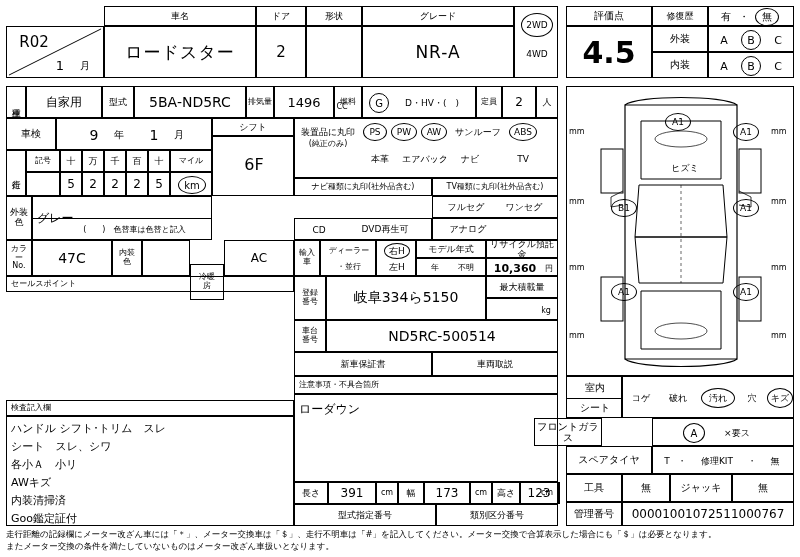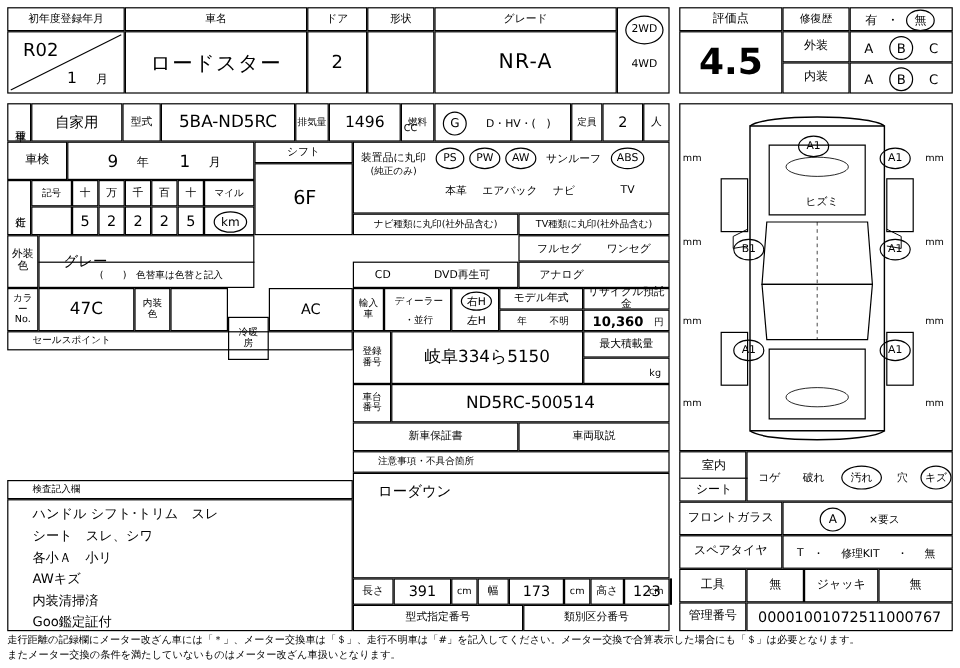--- a/index.html
+++ b/index.html
@@ -8,33 +8,32 @@
   .bx{position:absolute;box-sizing:border-box;}
   .b{border:1px solid #000;}
   .lbl{font-size:9px;display:flex;align-items:center;justify-content:center;text-align:center;line-height:1.15;}
   .vl{font-size:13px;display:flex;align-items:center;justify-content:center;}
   .big{font-size:17px;letter-spacing:1px;}
   .v9{font-size:9px;}
   .v8{font-size:8px;}
   .v10{font-size:10px;}
   .v11{font-size:11px;}
   .v12{font-size:12px;}
-  .left{justify-content:flex-start;padding-left:20px;}
+  .left{justify-content:flex-start;padding-left:4px;}
   .circ{border:1.5px solid #000;border-radius:50%;display:flex;align-items:center;justify-content:center;}
   .vert{writing-mode:vertical-rl;text-orientation:upright;}
   .diag{position:absolute;left:0;top:0;width:100%;height:100%;}
   .foot{font-size:8.5px;line-height:1.45;}
   .ctr{display:flex;align-items:center;justify-content:center;}
 </style>
 </head>
 <body>
 
 <div id="sheet">
 
-  <div class="bx b lbl" style="left:6px;top:6px;width:98px;height:20px;">初年度登録年月</div>
   <div class="bx b" style="left:6px;top:26px;width:98px;height:52px;">
     <svg class="diag" viewBox="0 0 98 52" preserveAspectRatio="none">
         <line x1="2" y1="50" x2="96" y2="2" stroke="#000" stroke-width="1"></line>
       </svg>
     <div class="bx ctr" style="left:4px;top:4px;width:46px;height:22px;font-size:15px;">R02</div>
     <div class="bx ctr" style="left:40px;top:28px;width:26px;height:20px;font-size:13px;">1</div>
     <div class="bx ctr" style="left:68px;top:30px;width:20px;height:18px;font-size:10px;">月</div>
   </div>
 
   <div class="bx b lbl" style="left:104px;top:6px;width:152px;height:20px;">車名</div>
@@ -296,21 +295,21 @@
     <div class="bx ctr v10" style="left:0;top:21px;width:56px;height:18px;border-top:1px solid #000;">シート</div>
   </div>
   <div class="bx b" style="left:622px;top:376px;width:172px;height:42px;">
     <div class="bx ctr v9" style="left:2px;top:12px;width:32px;height:18px;">コゲ</div>
     <div class="bx ctr v9" style="left:38px;top:12px;width:34px;height:18px;">破れ</div>
     <div class="bx circ ctr v9" style="left:78px;top:11px;width:34px;height:20px;">汚れ</div>
     <div class="bx ctr v9" style="left:118px;top:12px;width:22px;height:18px;">穴</div>
     <div class="bx circ ctr v9" style="left:144px;top:11px;width:26px;height:20px;">キズ</div>
   </div>
 
-  <div class="bx b lbl v10" style="left:566px;top:418px;width:86px;height:28px;">フロントガラス</div>
+  <div class="bx b lbl v10" style="left:534px;top:418px;width:68px;height:28px;">フロントガラス</div>
   <div class="bx b" style="left:652px;top:418px;width:142px;height:28px;">
     <div class="bx circ ctr v10" style="left:30px;top:4px;width:22px;height:20px;">A</div>
     <div class="bx ctr v9" style="left:60px;top:5px;width:48px;height:18px;text-align:right;">×要ス</div>
   </div>
 
   <div class="bx b lbl v10" style="left:566px;top:446px;width:86px;height:28px;">スペアタイヤ</div>
   <div class="bx b" style="left:652px;top:446px;width:142px;height:28px;">
     <div class="bx ctr v9" style="left:6px;top:5px;width:16px;height:18px;">T</div>
     <div class="bx ctr v9" style="left:22px;top:5px;width:14px;height:18px;">・</div>
     <div class="bx ctr v9" style="left:38px;top:5px;width:52px;height:18px;">修理KIT</div>

